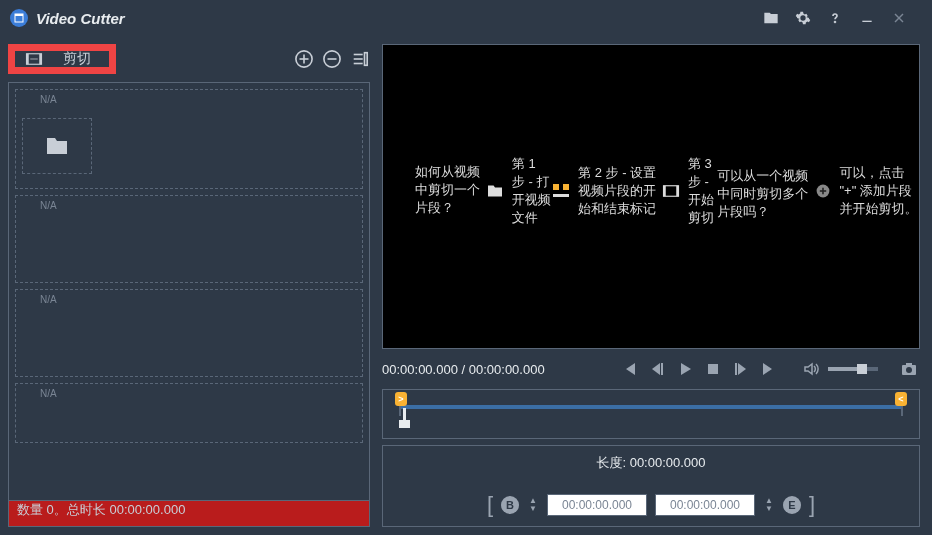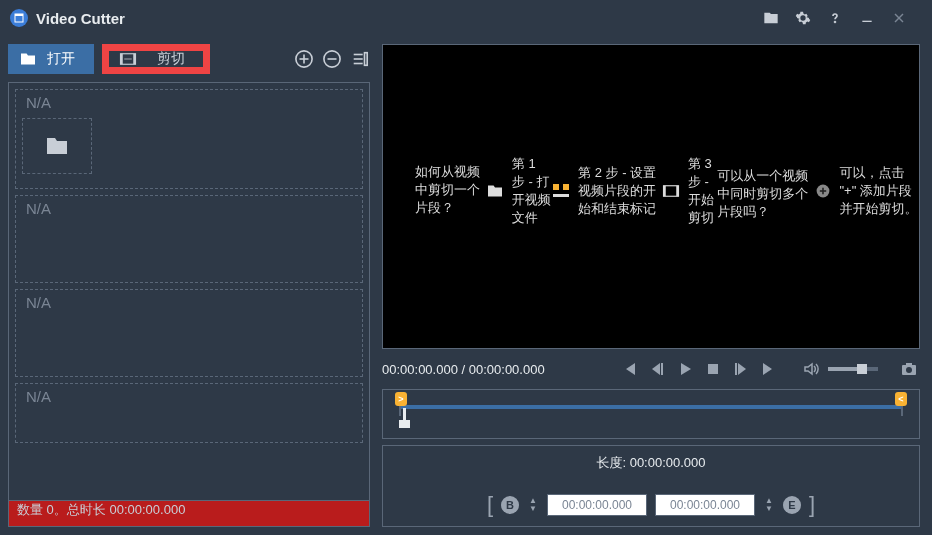--- a/index.html
+++ b/index.html
@@ -1,38 +1,38 @@
 <!DOCTYPE html>
 <html><head>
 <meta charset="utf-8">
 <style>
   * { box-sizing: border-box; margin: 0; padding: 0; }
   body { font-family: "Segoe UI", "Microsoft YaHei", sans-serif; background: #2e3947; color: #c8ced6; font-size: 13px; overflow: hidden; width: 932px; height: 535px; }
   
-  .titlebar { height: 36px; background: #2e3947; display: flex; align-items: center; padding: 0 17px 0 10px; }
+  .titlebar { height: 36px; background: #2e3947; display: flex; align-items: center; padding: 0 17px 0 10px; font-style: italic; }
   .titlebar .logo { width: 18px; height: 18px; background: #3b7dd8; border-radius: 50%; display: flex; align-items: center; justify-content: center; margin-right: 8px; }
   .titlebar .logo svg { width: 10px; height: 10px; }
   .titlebar .title { color: #e8ecef; font-size: 15px; font-weight: 600; flex: 1; }
   .titlebar .win-btn { width: 32px; height: 28px; display: flex; align-items: center; justify-content: center; cursor: pointer; color: #c8ced6; }
   .titlebar .win-btn svg { width: 16px; height: 16px; }
   
   .main { display: flex; height: 499px; }
   
   .left-panel { width: 378px; display: flex; flex-direction: column; padding: 8px; gap: 0; }
   .toolbar { display: flex; align-items: center; gap: 8px; padding-bottom: 8px; }
   .btn-primary { background: #3b6ea5; border: 1px solid #3b6ea5; color: #fff; height: 30px; padding: 0 18px 0 10px; display: flex; align-items: center; gap: 10px; cursor: pointer; font-size: 14px; }
   .btn-secondary { background: #2e3947; border: 7px solid #ef4444; color: #c8ced6; height: 30px; padding: 0 18px 0 10px; display: flex; align-items: center; gap: 20px; cursor: pointer; font-size: 14px; }
   .toolbar .spacer { flex: 1; }
   .circle-btn { width: 20px; height: 20px; display: flex; align-items: center; justify-content: center; cursor: pointer; color: #c8ced6; }
   .circle-btn svg { width: 18px; height: 18px; }
   
   .clip-list { flex: 1; border: 1px solid #5a6778; background: #2e3947; overflow-y: auto; padding: 6px; }
   .clip-slot { border: 1px dashed #5a6778; height: 88px; margin-bottom: 6px; padding: 6px; position: relative; }
   .clip-slot.first { height: 100px; }
-  .clip-slot .na { position: absolute; top: 4px; left: 10px; color: #7a8594; font-size: 15px; }
+  .clip-slot .na { position: absolute; top: 4px; left: 24px; color: #7a8594; font-size: 10px; }
   .clip-slot .thumb { width: 70px; height: 56px; border: 1px dashed #5a6778; position: absolute; top: 28px; left: 6px; display: flex; align-items: center; justify-content: center; }
   .clip-slot .thumb svg { width: 28px; height: 20px; fill: #c8ced6; }
   
   .status-bar { border: 1px solid #5a6778; border-top: none; background: #b91c1c; height: 26px; display: flex; align-items: flex-start; padding: 0 8px; font-size: 13px; color: #c8ced6; }
   
   .right-panel { flex: 1; display: flex; flex-direction: column; padding: 8px 12px 8px 4px; gap: 6px; }
   .preview { flex: 1; background: #000; border: 1px solid #5a6778; position: relative; display: flex; flex-direction: row; justify-content: center; padding-left: 32px; }
   .preview .help-line { color: #ddd; font-size: 13px; margin-bottom: 12px; display: flex; align-items: center; gap: 8px; }
   .preview .help-line:first-child { margin-bottom: 14px; }
   .preview .help-icon { width: 20px; height: 16px; display: flex; align-items: center; justify-content: center; }
@@ -100,26 +100,20 @@
       <svg viewBox="0 0 24 24" stroke="currentColor" stroke-width="2">
         <line x1="6" y1="6" x2="18" y2="18"></line>
         <line x1="6" y1="18" x2="18" y2="6"></line>
       </svg>
     </div>
 </div>
 
 <div class="main">
   <div class="left-panel">
     <div class="toolbar">
-      <button class="btn-primary">
-        <svg width="18" height="14" viewBox="0 0 24 20" fill="#fff">
-            <path d="M10 2H2v16h20V5H12l-2-3z"></path>
-          </svg>
-        <span>打开</span>
-      </button>
       <button class="btn-secondary">
         <svg width="18" height="14" viewBox="0 0 24 18" fill="#c8ced6">
             <rect x="2" y="2" width="20" height="14" fill="none" stroke="#c8ced6" stroke-width="1.5"></rect>
             <rect x="2" y="2" width="3" height="14"></rect>
             <rect x="19" y="2" width="3" height="14"></rect>
             <line x1="7" y1="9" x2="17" y2="9" stroke="#c8ced6"></line>
           </svg>
         <span>剪切</span>
       </button>
       <div class="spacer"></div>

